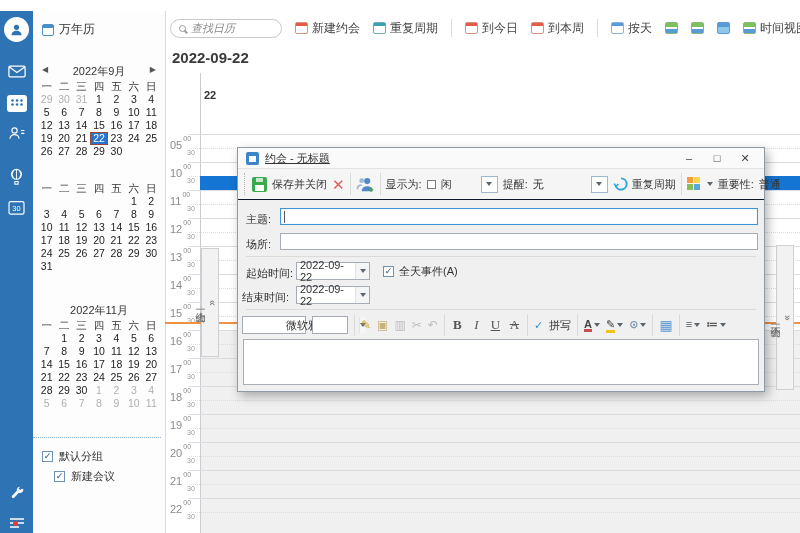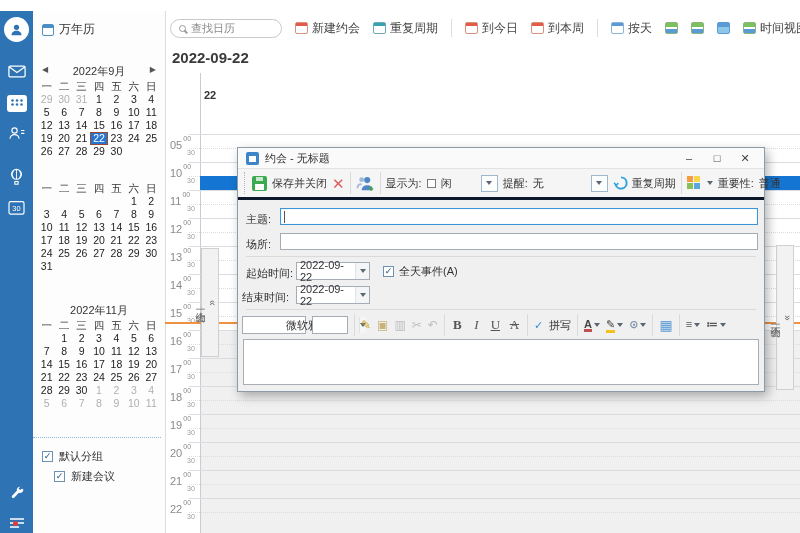--- a/index.html
+++ b/index.html
@@ -38,21 +38,21 @@
   #mc0 { top:53px; } #mc1 { top:169px; } #mc2 { top:292px; }
 
   .groups { position:absolute; left:0; right:4px; top:426px; border-top:1px dotted #8fb8d8; padding:8px 0 0 9px; }
   .group-row { display:flex; align-items:center; gap:6px; height:20px; font-size:11px; color:#333; }
   .group-row.indent { padding-left:12px; }
   .cb { width:11px; height:11px; border:1px solid #6d93b4; background:#fff; font-size:9px; line-height:9px; text-align:center; color:#1f4e79; flex:none; }
 
   
   .topbar { position:absolute; left:170px; right:0; top:13px; height:30px; display:flex; align-items:center; gap:13px; font-size:12px; color:#444; white-space:nowrap; }
   .search-pill { width:112px; height:19px; border:1px solid #c9c9c9; border-radius:10px; display:flex; align-items:center; gap:5px; padding:0 8px; background:#fff; flex:none; }
-  .search-pill input { border:none; outline:none; width:80px; font-size:11px; color:#444; background:transparent; }
+  .search-pill input { border:none; outline:none; width:80px; font-size:11px; color:#444; background:transparent;font-style:italic; }
   .search-pill input::placeholder { color:#8a8a8a; }
   .mag { width:7px; height:7px; border:1.5px solid #9a9a9a; border-radius:50%; position:relative; flex:none; }
   .mag::after { content:""; position:absolute; width:4px; height:1.5px; background:#9a9a9a; transform:rotate(45deg); right:-3px; bottom:-2px; }
   .tb-btn { display:flex; align-items:center; gap:4px; cursor:pointer; }
   .tb-sep { width:1px; height:18px; background:#dcdcdc; flex:none; }
   .tbico { width:13px; height:12px; border:1px solid #bbb; background:#fff; border-radius:2px; position:relative; flex:none; }
   .tbico::before { content:""; position:absolute; left:0; right:0; top:0; height:3px; }
   .tbico.red { border-color:#d8917f; } .tbico.red::before { background:#e25c4a; }
   .tbico.teal { border-color:#6fa7b5; } .tbico.teal::before { background:#39a3b0; }
   .tbico.blue { border-color:#8db4d6; } .tbico.blue::before { background:#5b9bd5; }
@@ -82,23 +82,23 @@
   .side-tab { position:absolute; width:18px; background:#f2f2f2; border:1px solid #d0d0d0; z-index:4; display:flex; flex-direction:column; align-items:center; padding-top:3px; writing-mode:vertical-rl; font-size:10px; color:#6e6e6e; cursor:pointer; }
   .tab-prev { left:201px; top:248px; height:109px; }
   .tab-next { left:776px; top:245px; height:145px; }
   .side-tab .tab-glyph { font-size:10px; margin-bottom:3px; }
 
   
   .dialog { position:absolute; left:237px; top:147px; width:528px; height:245px; background:#f0f0f0; border:1px solid #8e9aa5; box-shadow:3px 4px 10px rgba(0,0,0,.3); z-index:10; }
   .dlg-titlebar { position:absolute; left:0; right:0; top:0; height:21px; background:#fafafa; border-bottom:1px solid #e2e2e2; display:flex; align-items:center; padding:0 8px; gap:6px; }
   .dlg-icon { width:13px; height:13px; background:#3d85c8; border-radius:2px; position:relative; flex:none; }
   .dlg-icon::before { content:""; position:absolute; left:3px; right:3px; top:4px; bottom:3px; background:#fff; }
-  .dlg-title { font-size:11px; color:#333; flex:1; }
+  .dlg-title { font-size:11px; color:#333; flex:1;text-decoration:underline; }
   .dlg-btn { width:22px; text-align:center; font-size:11px; color:#444; cursor:pointer; }
-  .dlg-toolbar { position:absolute; left:0; right:0; top:21px; height:31px; background:#f5f5f5; border-bottom:3px solid #0f172a; display:flex; align-items:center; padding:0 4px 0 6px; gap:5px; font-size:11px; color:#333; white-space:nowrap; }
+  .dlg-toolbar { position:absolute; left:0; right:0; top:21px; height:31px; background:#f5f5f5; border-bottom:1px solid #0f172a; display:flex; align-items:center; padding:0 4px 0 6px; gap:5px; font-size:11px; color:#333; white-space:nowrap; }
   .handle { width:1px; height:22px; border-left:1px dotted #b5b5b5; margin-right:2px; }
   .floppy { width:15px; height:15px; background:#3ba94e; border-radius:2px; position:relative; flex:none; }
   .floppy::before { content:""; position:absolute; left:3px; right:3px; bottom:1px; height:6px; background:#fff; }
   .floppy::after { content:""; position:absolute; left:4px; right:4px; top:1px; height:4px; background:#c9e8cd; }
   .del-x { color:#e05c5c; font-weight:bold; font-size:15px; line-height:15px; }
   .dsep { width:1px; height:22px; background:#dadada; flex:none; }
   .status-box { width:9px; height:9px; border:1px solid #7a7a7a; background:#fff; flex:none; }
   .dropbox { width:17px; height:17px; border:1px solid #9fb8cc; background:#fdfefe; display:flex; align-items:center; justify-content:center; flex:none; cursor:pointer; }
   .tri { width:0; height:0; border-left:3px solid transparent; border-right:3px solid transparent; border-top:4px solid #5b6670; }
   .imp-grid { width:14px; height:14px; display:grid; grid-template-columns:6px 6px; grid-auto-rows:6px; gap:1px; flex:none; }

